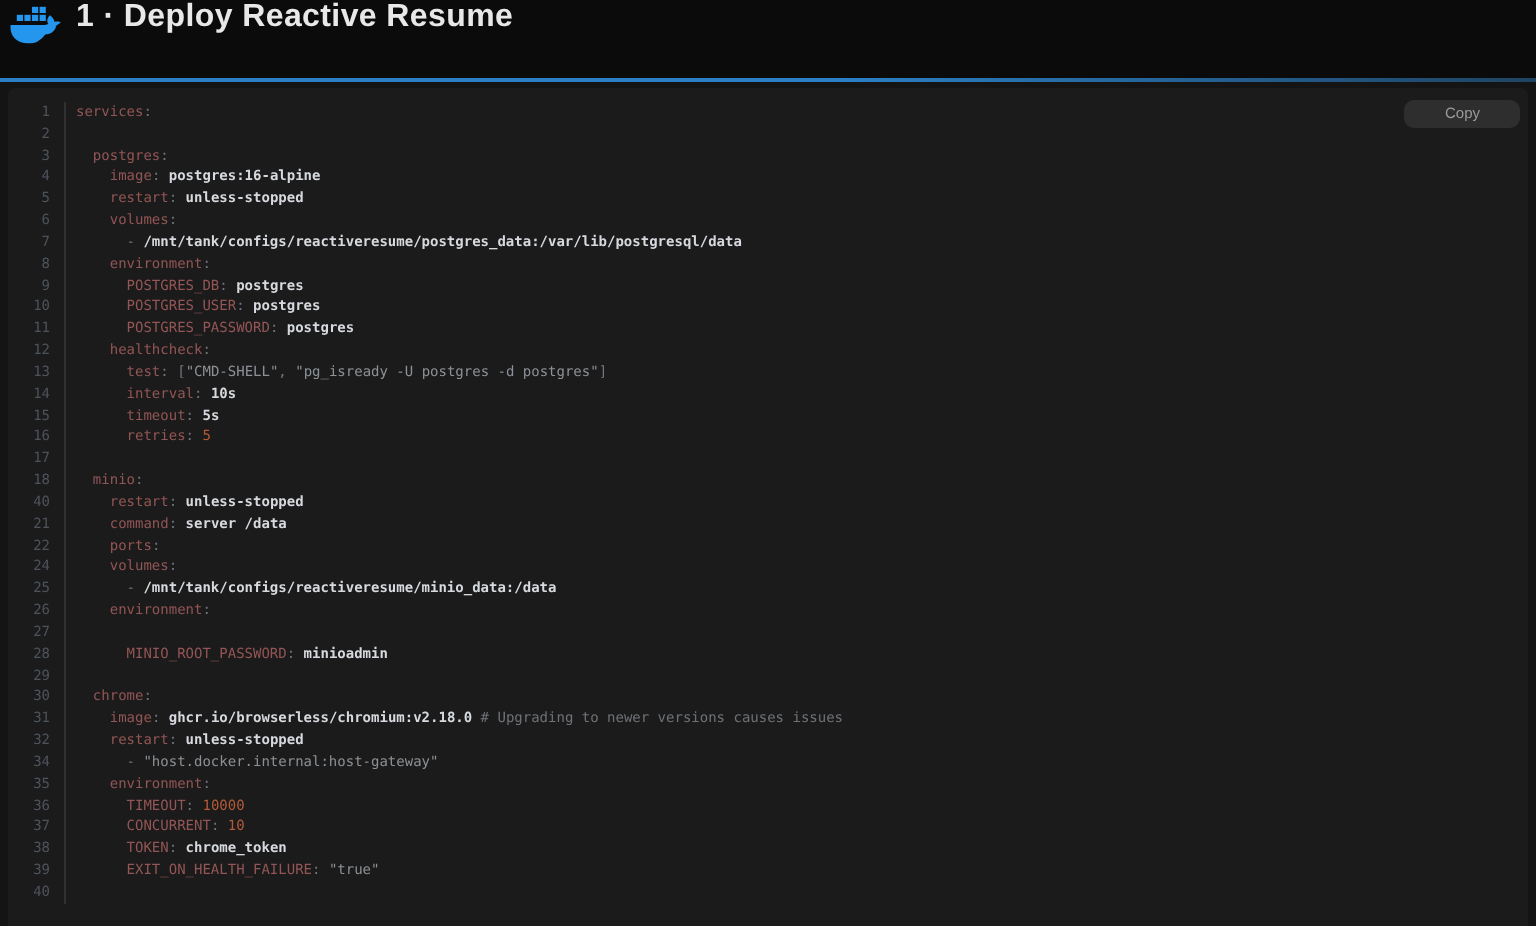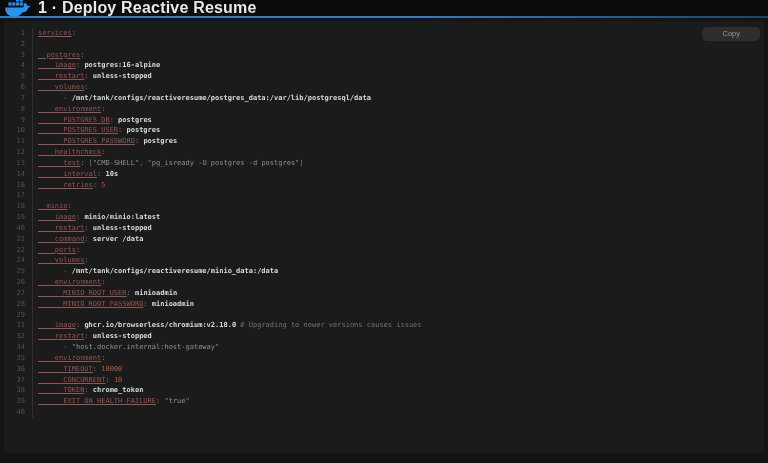--- a/index.html
+++ b/index.html
@@ -4,24 +4,24 @@
 <style>
   * { margin: 0; padding: 0; box-sizing: border-box; }
   html, body { width: 768px; height: 463px; overflow: hidden; }
   body {
     background: var(--page_bg);
     font-family: "Liberation Sans", sans-serif;
   }
 
   
   .header {
-    height: 16px;
+    height: 39px;
     background: var(--header_bg);
     display: flex;
-    align-items: center;
+    align-items: flex-start;
     padding-left: 5px;
   }
   .header .whale { width: 26px; height: 20px; margin-top: 2px; flex: 0 0 auto; }
   .header .title {
     margin-left: 7px;
     color: var(--title_color);
     font-size: 16px;
     font-weight: bold;
     letter-spacing: 0.2px;
     white-space: nowrap;
@@ -62,21 +62,21 @@
     flex: 0 0 29px;
     width: 29px;
     text-align: right;
     padding-right: 7px;
     color: var(--lineno);
     border-right: 1px solid var(--gutter_border);
     user-select: none;
   }
   .cd { padding-left: 5px; }
 
-  .tk-key { color: var(--key); text-decoration: underline; }
+  .tk-key { color: var(--key); }
   .tk-pun { color: var(--pun); }
   .tk-val { color: var(--val); font-weight: bold; text-align: right; }
   .tk-str { color: var(--str); }
   .tk-num { color: var(--num); }
   .tk-com { color: var(--com); }
 </style>
 </head>
 <body>
 
 <div class="header">
@@ -107,33 +107,34 @@
       <div class="row"><span class="ln">5</span><span class="cd"><span class="tk-key">    restart</span><span class="tk-pun">: </span><span class="tk-val">unless-stopped</span></span></div>
       <div class="row"><span class="ln">6</span><span class="cd"><span class="tk-key">    volumes</span><span class="tk-pun">:</span></span></div>
       <div class="row"><span class="ln">7</span><span class="cd"><span class="tk-pun">      - </span><span class="tk-val">/mnt/tank/configs/reactiveresume/postgres_data:/var/lib/postgresql/data</span></span></div>
       <div class="row"><span class="ln">8</span><span class="cd"><span class="tk-key">    environment</span><span class="tk-pun">:</span></span></div>
       <div class="row"><span class="ln">9</span><span class="cd"><span class="tk-key">      POSTGRES_DB</span><span class="tk-pun">: </span><span class="tk-val">postgres</span></span></div>
       <div class="row"><span class="ln">10</span><span class="cd"><span class="tk-key">      POSTGRES_USER</span><span class="tk-pun">: </span><span class="tk-val">postgres</span></span></div>
       <div class="row"><span class="ln">11</span><span class="cd"><span class="tk-key">      POSTGRES_PASSWORD</span><span class="tk-pun">: </span><span class="tk-val">postgres</span></span></div>
       <div class="row"><span class="ln">12</span><span class="cd"><span class="tk-key">    healthcheck</span><span class="tk-pun">:</span></span></div>
       <div class="row"><span class="ln">13</span><span class="cd"><span class="tk-key">      test</span><span class="tk-pun">: [</span><span class="tk-str">"CMD-SHELL"</span><span class="tk-pun">, </span><span class="tk-str">"pg_isready -U postgres -d postgres"</span><span class="tk-pun">]</span></span></div>
       <div class="row"><span class="ln">14</span><span class="cd"><span class="tk-key">      interval</span><span class="tk-pun">: </span><span class="tk-val">10s</span></span></div>
+      <div class="row"><span class="ln">15</span><span class="cd"><span class="tk-key">      timeout</span><span class="tk-pun">: </span><span class="tk-val">5s</span></span></div>
       <div class="row"><span class="ln">16</span><span class="cd"><span class="tk-key">      retries</span><span class="tk-pun">: </span><span class="tk-num">5</span></span></div>
       <div class="row"><span class="ln">17</span><span class="cd"></span></div>
       <div class="row"><span class="ln">18</span><span class="cd"><span class="tk-key">  minio</span><span class="tk-pun">:</span></span></div>
-      <div class="row"><span class="ln">19</span><span class="cd"><span class="tk-key">    image</span><span class="tk-pun">: </span><span class="tk-val">minio/minio:latest</span></span></div>
       <div class="row"><span class="ln">40</span><span class="cd"><span class="tk-key">    restart</span><span class="tk-pun">: </span><span class="tk-val">unless-stopped</span></span></div>
       <div class="row"><span class="ln">21</span><span class="cd"><span class="tk-key">    command</span><span class="tk-pun">: </span><span class="tk-val">server /data</span></span></div>
       <div class="row"><span class="ln">22</span><span class="cd"><span class="tk-key">    ports</span><span class="tk-pun">:</span></span></div>
       <div class="row"><span class="ln">24</span><span class="cd"><span class="tk-key">    volumes</span><span class="tk-pun">:</span></span></div>
       <div class="row"><span class="ln">25</span><span class="cd"><span class="tk-pun">      - </span><span class="tk-val">/mnt/tank/configs/reactiveresume/minio_data:/data</span></span></div>
       <div class="row"><span class="ln">26</span><span class="cd"><span class="tk-key">    environment</span><span class="tk-pun">:</span></span></div>
-      <div class="row"><span class="ln">27</span><span class="cd"><span class="tk-key">      MINIO_ROOT_USER</span><span class="tk-pun">: </span><span class="tk-val">minioadmin</span></span></div>
+      <div class="row"><span class="ln">27</span></div>
       <div class="row"><span class="ln">28</span><span class="cd"><span class="tk-key">      MINIO_ROOT_PASSWORD</span><span class="tk-pun">: </span><span class="tk-val">minioadmin</span></span></div>
       <div class="row"><span class="ln">29</span><span class="cd"></span></div>
+      <div class="row"><span class="ln">30</span><span class="cd"><span class="tk-key">  chrome</span><span class="tk-pun">:</span></span></div>
       <div class="row"><span class="ln">31</span><span class="cd"><span class="tk-key">    image</span><span class="tk-pun">: </span><span class="tk-val">ghcr.io/browserless/chromium:v2.18.0</span><span class="tk-com"> # Upgrading to newer versions causes issues</span></span></div>
       <div class="row"><span class="ln">32</span><span class="cd"><span class="tk-key">    restart</span><span class="tk-pun">: </span><span class="tk-val">unless-stopped</span></span></div>
       <div class="row"><span class="ln">34</span><span class="cd"><span class="tk-pun">      - </span><span class="tk-str">"host.docker.internal:host-gateway"</span></span></div>
       <div class="row"><span class="ln">35</span><span class="cd"><span class="tk-key">    environment</span><span class="tk-pun">:</span></span></div>
       <div class="row"><span class="ln">36</span><span class="cd"><span class="tk-key">      TIMEOUT</span><span class="tk-pun">: </span><span class="tk-num">10000</span></span></div>
       <div class="row"><span class="ln">37</span><span class="cd"><span class="tk-key">      CONCURRENT</span><span class="tk-pun">: </span><span class="tk-num">10</span></span></div>
       <div class="row"><span class="ln">38</span><span class="cd"><span class="tk-key">      TOKEN</span><span class="tk-pun">: </span><span class="tk-val">chrome_token</span></span></div>
       <div class="row"><span class="ln">39</span><span class="cd"><span class="tk-key">      EXIT_ON_HEALTH_FAILURE</span><span class="tk-pun">: </span><span class="tk-str">"true"</span></span></div>
       <div class="row"><span class="ln">40</span><span class="cd"></span></div>
     </div>

